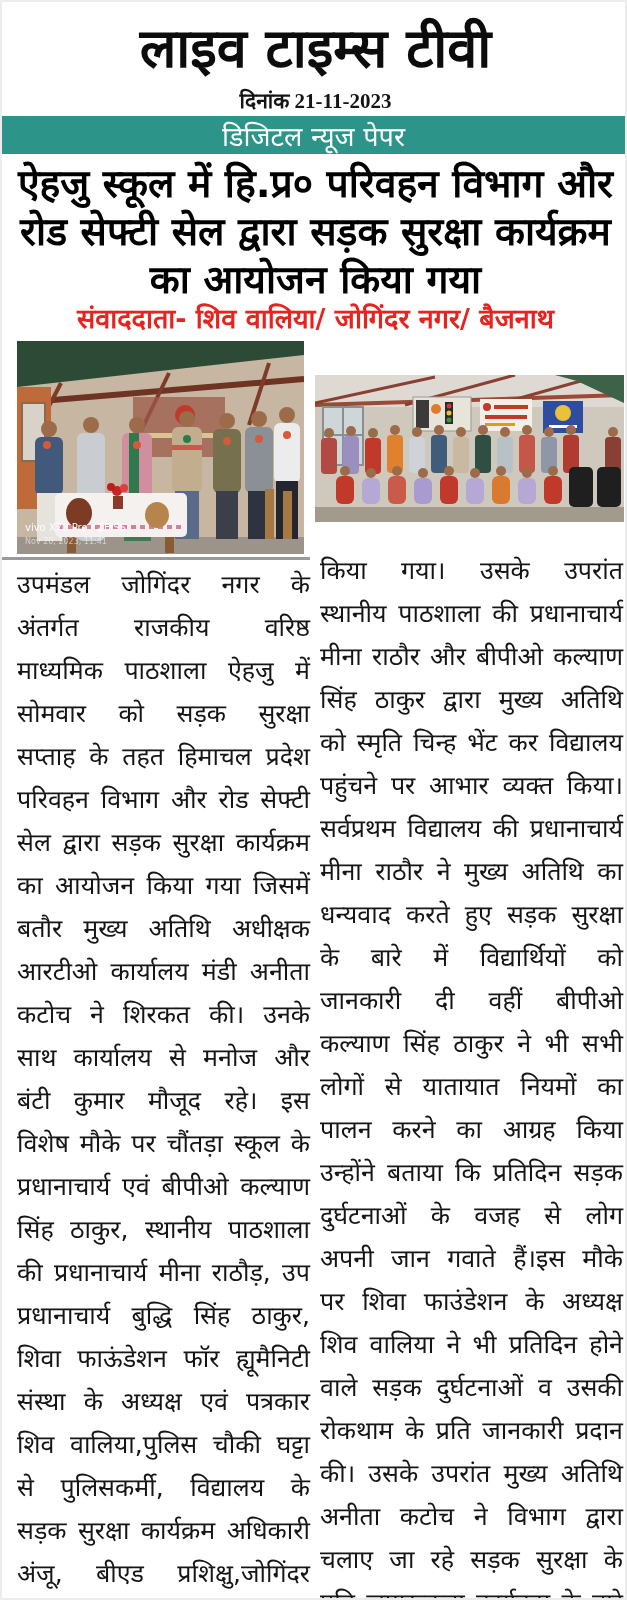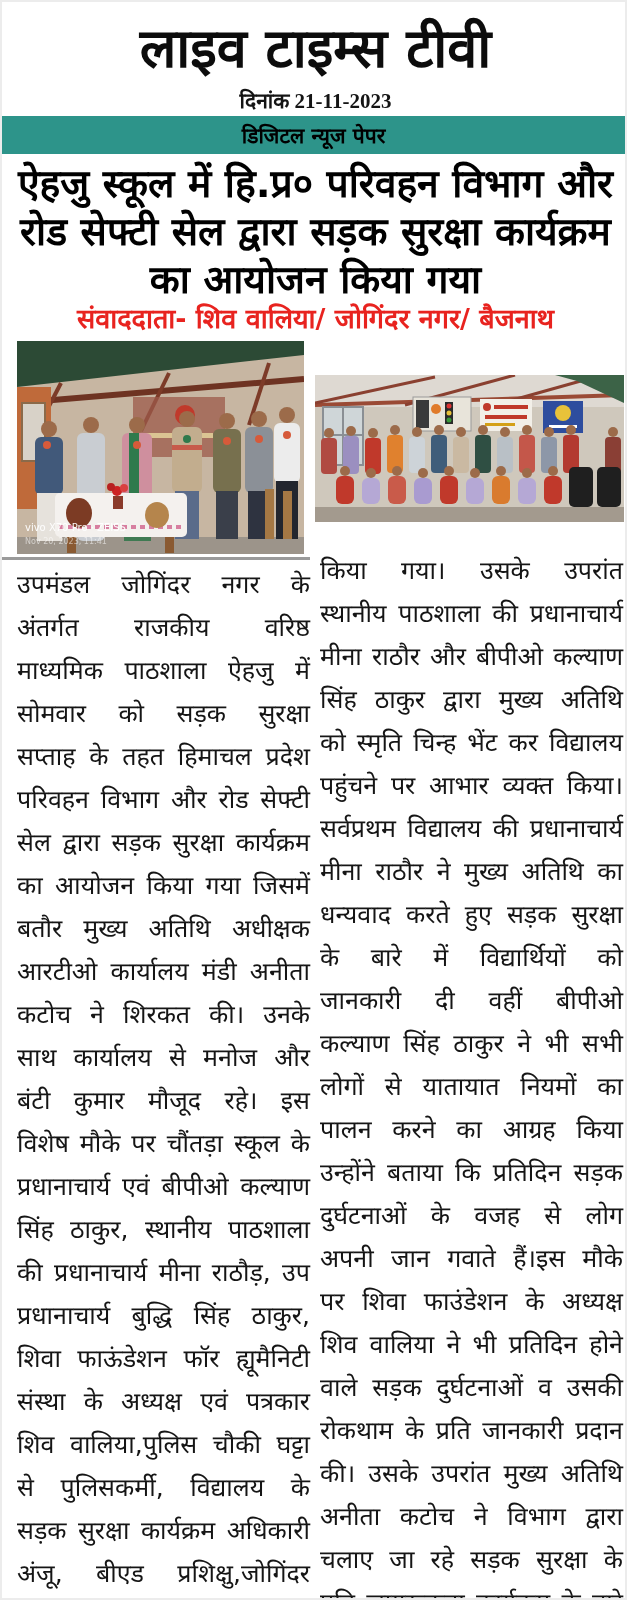--- a/index.html
+++ b/index.html
@@ -14,21 +14,21 @@
   }
   .date-line{
     position:absolute;top:84px;left:0;width:627px;text-align:center;
     font-family:"Liberation Serif","DejaVu Serif",serif;
     font-size:21px;font-weight:bold;color:#141414;
   }
   .banner{
     position:absolute;top:114px;left:0px;width:623px;height:38px;
     background:#2d948a;display:flex;align-items:center;justify-content:center;
   }
-  .banner-text{color:#000000;font-size:21px;font-weight:bold;}
+  .banner-text{color:#ffffff;font-size:27px;font-weight:normal;}
   .headline{
     position:absolute;top:158px;left:14px;width:599px;
     text-align:center;font-size:39px;line-height:48px;font-weight:800;color:#000000;
   }
   .byline{
     position:absolute;top:297px;left:0;width:627px;text-align:center;
     font-size:27px;font-weight:bold;color:#e8231f;
   }
   .photo{position:absolute;display:block;}
   .photo-left{left:15px;top:339px;width:287px;height:213px;}

